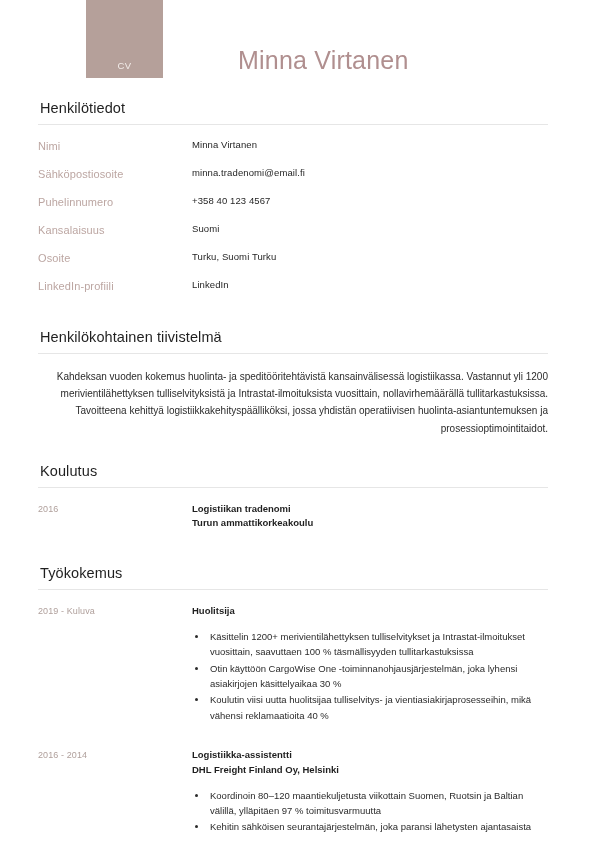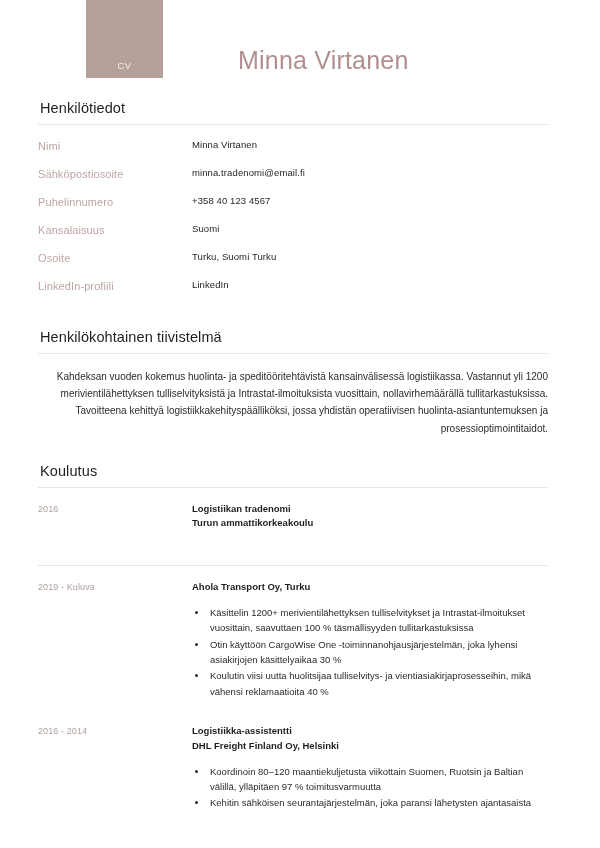--- a/index.html
+++ b/index.html
@@ -215,26 +215,27 @@
       <div class="entry-body">
         <div class="entry-title">Logistiikan tradenomi</div>
         <div class="entry-org">Turun ammattikorkeakoulu</div>
       </div>
     </div>
   </div>
 
   <div class="sp-30"></div>
 
   <div class="section">
+    <h2 class="section-title">Työkokemus</h2>
     <hr class="divider">
 
     <div class="entry">
       <div class="entry-period">2019 - Kuluva</div>
       <div class="entry-body">
-        <div class="entry-org">Ahola Transport Oy, Turku</div>
+        <div class="entry-title">Huolitsija</div>
         <ul class="bullets">
           <li>Käsittelin 1200+ merivientilähettyksen tulliselvitykset ja Intrastat-ilmoitukset vuosittain, saavuttaen 100 % täsmällisyyden tullitarkastuksissa</li>
           <li>Otin käyttöön CargoWise One -toiminnanohjausjärjestelmän, joka lyhensi asiakirjojen käsittelyaikaa 30 %</li>
           <li>Koulutin viisi uutta huolitsijaa tulliselvitys- ja vientiasiakirjaprosesseihin, mikä vähensi reklamaatioita 40 %</li>
         </ul>
       </div>
     </div>
 
     <div class="sp-20"></div>
 

